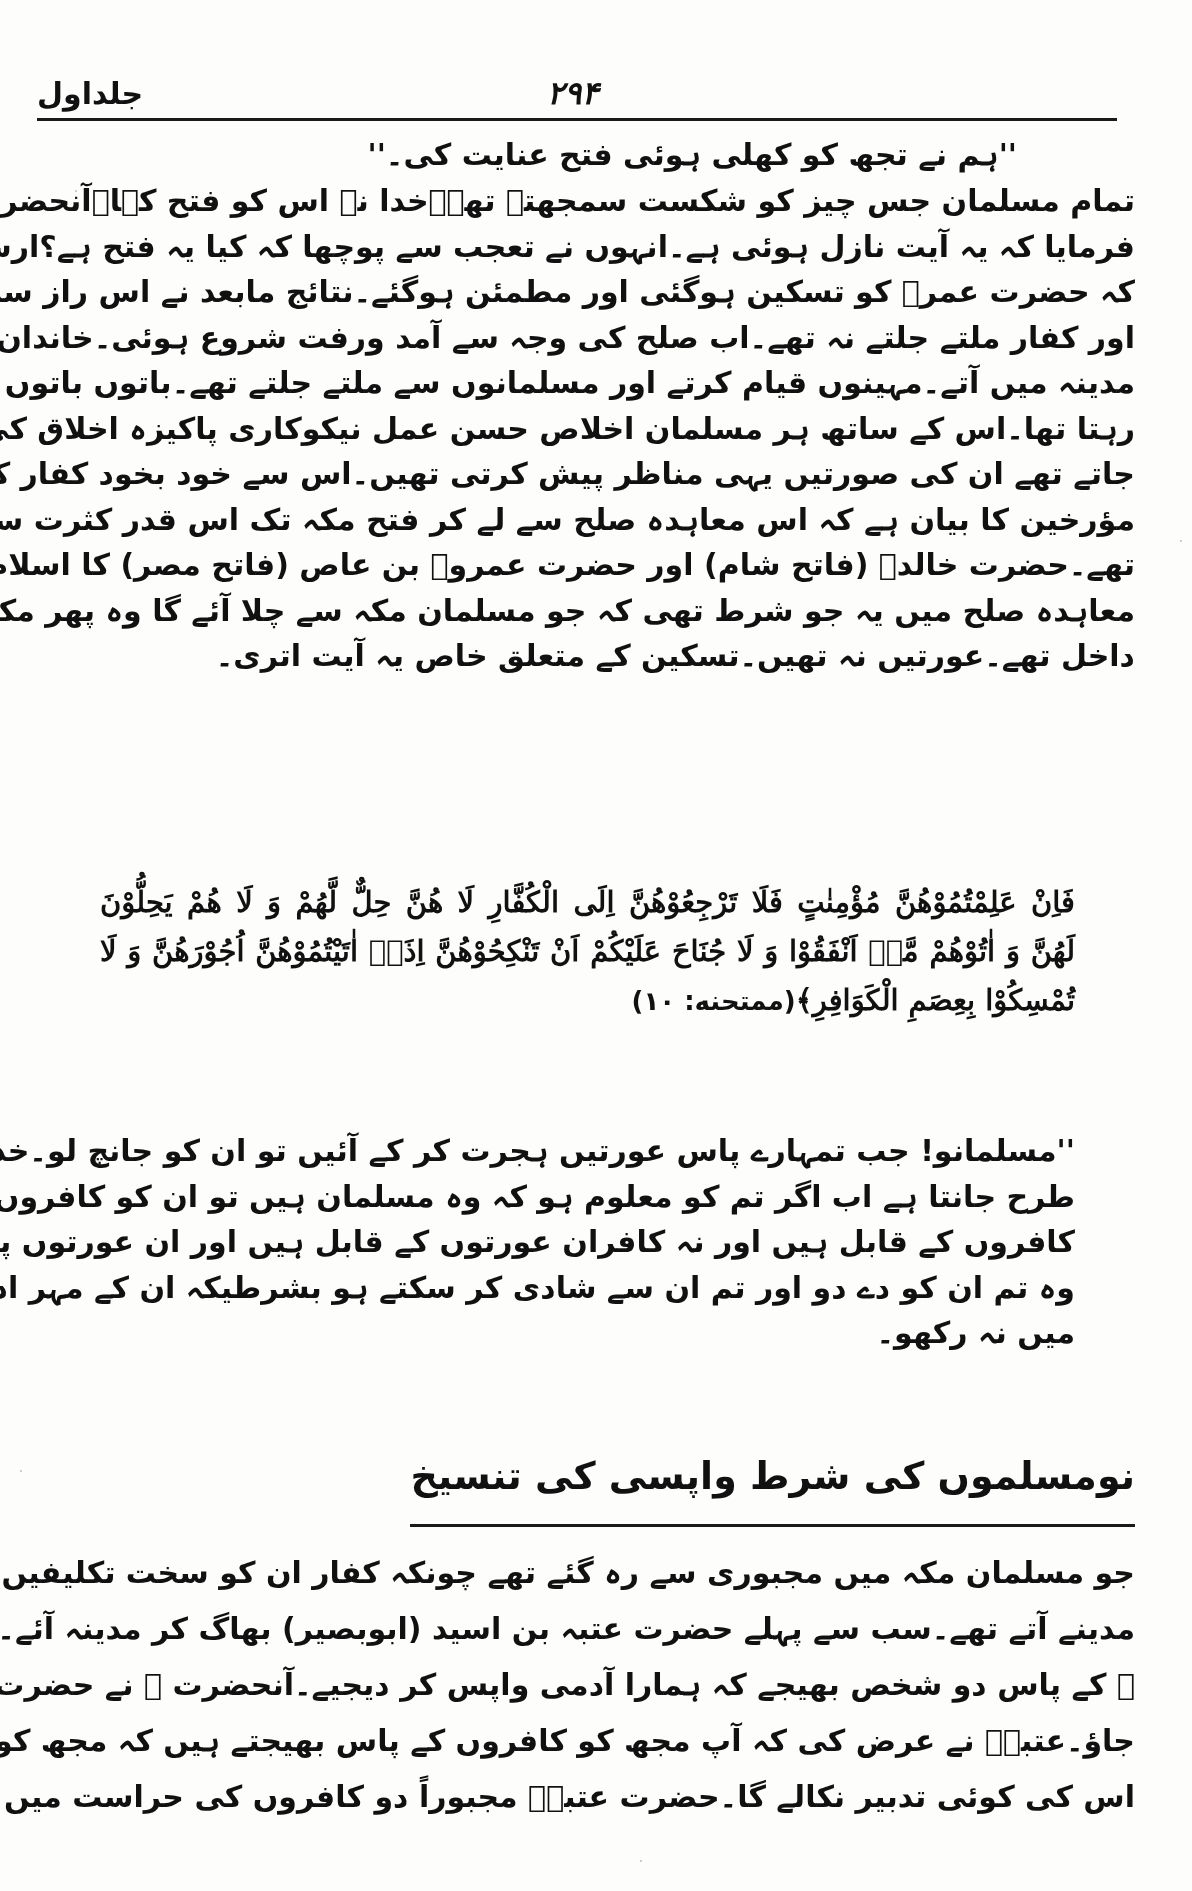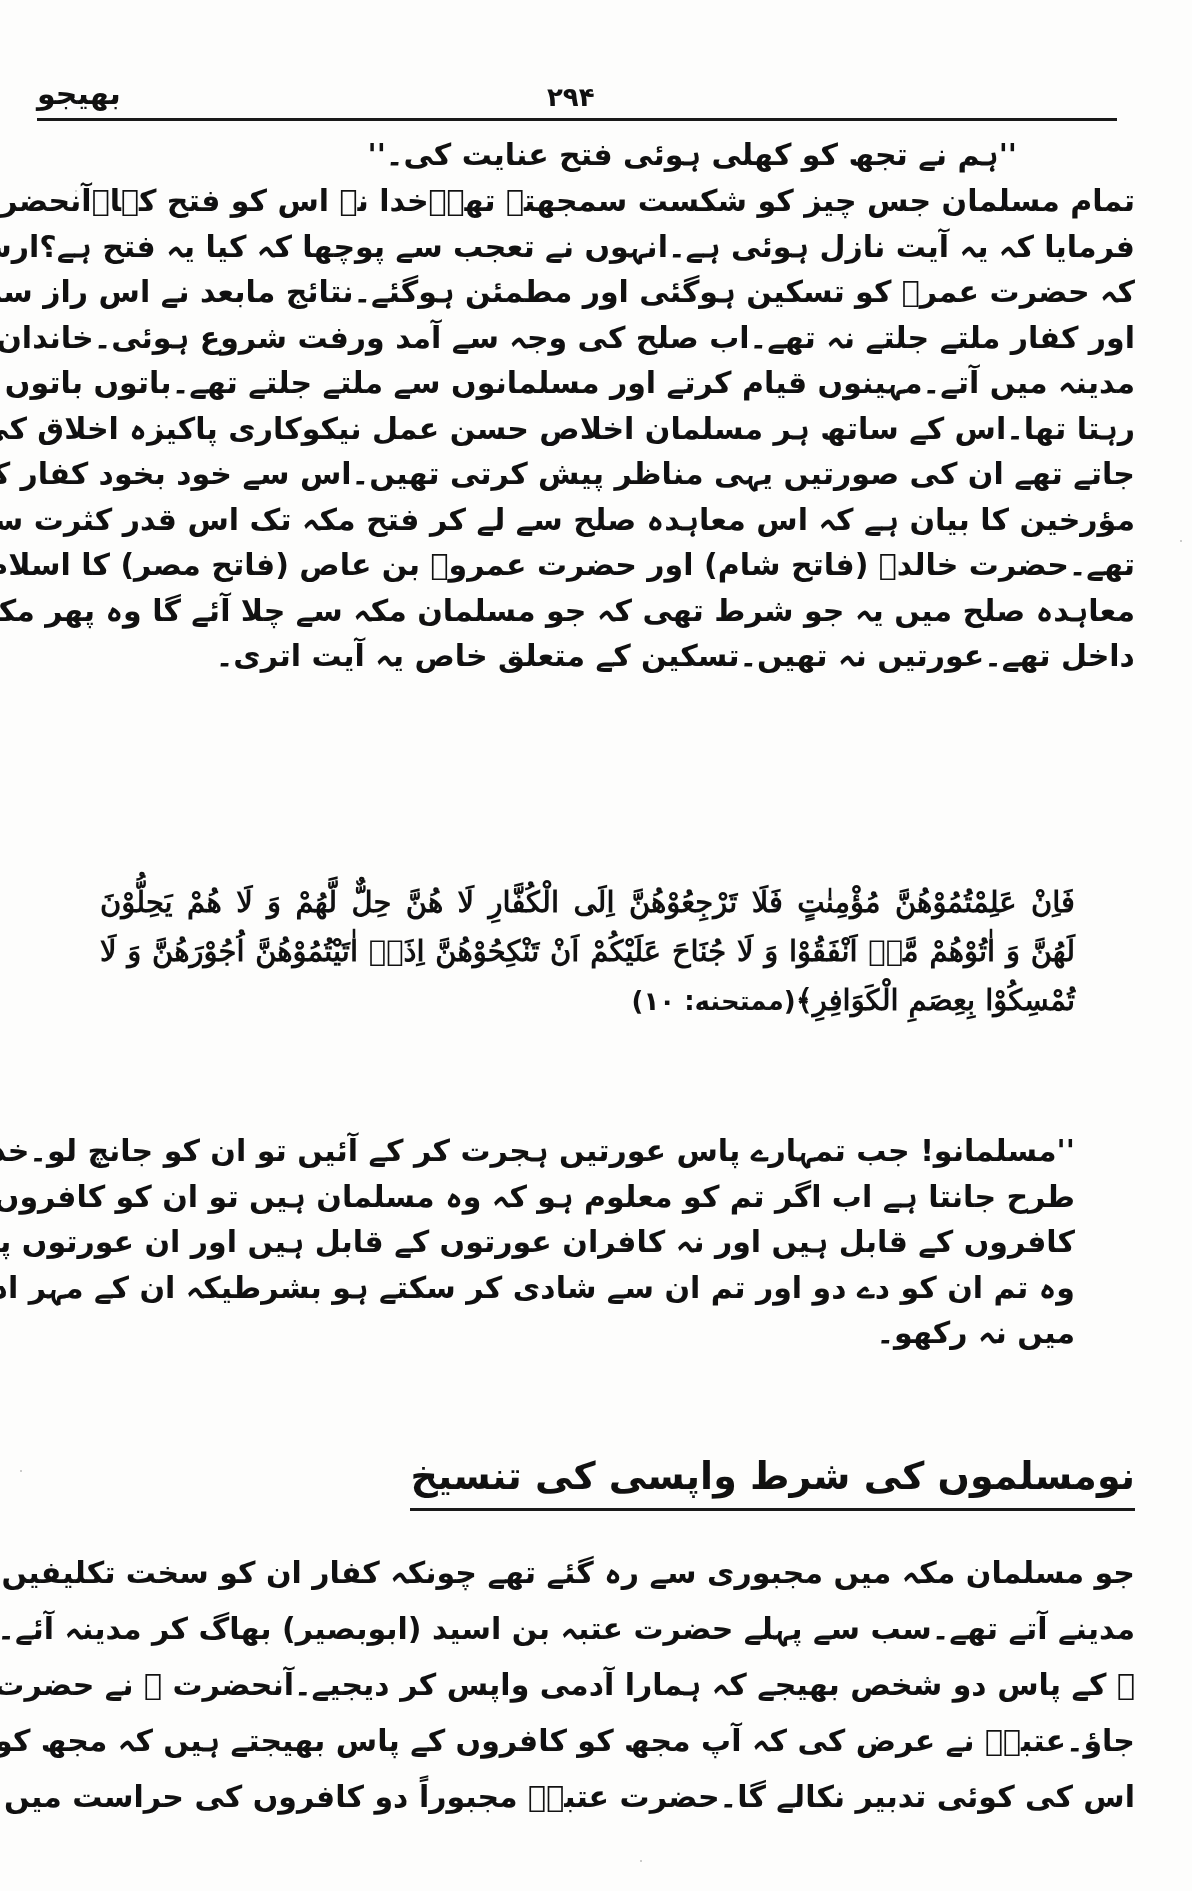--- a/index.html
+++ b/index.html
@@ -4,43 +4,43 @@
 <style>
   html, body { margin: 0; padding: 0; }
   body {
     width: 1192px; height: 1891px; background: #fdfdfc; position: relative; overflow: hidden;
     font-family: "DejaVu Sans", sans-serif; color: #111;
   }
   .page { position: absolute; left: 0; top: 0; width: 1192px; height: 1891px; }
   .header { position: absolute; left: 37px; top: 62px; width: 1080px; height: 58px; direction: rtl; }
   .hdr-title { position: absolute; right: 0; top: 10px; font-size: 34px; font-weight: bold; line-height: 40px; }
   .hdr-title .saw { font-size: 20px; vertical-align: top; margin-right: 6px; }
-  .hdr-page { position: absolute; left: 50%; margin-left: -30px; top: 20px; font-size: 26px; font-weight: bold; direction: ltr; }
+  .hdr-page { position: absolute; left: 50%; margin-left: -30px; top: 12px; font-size: 32px; font-weight: bold; direction: ltr; font-style: italic; }
   .hdr-vol { position: absolute; left: 0; top: 12px; font-size: 30px; font-weight: bold; line-height: 40px; }
   .rule { position: absolute; left: 37px; top: 118px; width: 1080px; height: 3px; background: #1a1a1a; }
   .body-text {
     position: absolute; direction: rtl; text-align: justify; text-align-last: right;
     font-size: 30px; line-height: 45.5px; font-weight: bold;
   }
   .line { display: block; white-space: nowrap; height: 45.5px; overflow: visible; text-align: right; }
   .j { text-align: justify; text-align-last: justify; }
   .arabic { position: absolute; left: 100px; top: 878px; width: 975px; direction: rtl; font-family: "DejaVu Serif", serif; font-size: 29px; font-weight: bold; line-height: 49px; }
   .arabic .line { height: 49px; }
   .ref { font-family: "DejaVu Sans", sans-serif; font-size: 26px; }
-  .section-heading { position: absolute; right: 57px; top: 1448px; direction: rtl; font-size: 38px; font-weight: bold; line-height: 56px; border-bottom: 3px solid #1a1a1a; padding-bottom: 4px; }
+  .section-heading { position: absolute; right: 57px; top: 1448px; direction: rtl; font-size: 38px; font-weight: bold; line-height: 56px; border-bottom: 3px solid #1a1a1a; padding-bottom: 20px; }
   .speck { position: absolute; width: 2px; height: 2px; background: #bbb; border-radius: 50%; }
 </style>
 </head>
 <body>
 
 <div class="page">
 
   <div class="header">
     <div class="hdr-page">۲۹۴</div>
-    <div class="hdr-vol">بھیجو</div>
+    <div class="hdr-vol">جلداول</div>
   </div>
   <div class="rule"></div>
 
   <div class="body-text" style="right:175px; top:132px; width:700px;">
     <span class="line">''ہم نے تجھ کو کھلی ہوئی فتح عنایت کی۔''</span>
   </div>
 
   <div class="body-text" style="left:40px; top:178px; width:1095px;">
     <span class="line j">تمام مسلمان جس چیز کو شکست سمجھتے تھے۔خدا نے اس کو فتح کہا۔آنحضرت ﷺ نے حضرت عمرؓ کو بلا کر</span>
     <span class="line j">فرمایا کہ یہ آیت نازل ہوئی ہے۔انہوں نے تعجب سے پوچھا کہ کیا یہ فتح ہے؟ارشاد ہوا کہ ہاں۔صحیح مسلم میں ہے</span>

